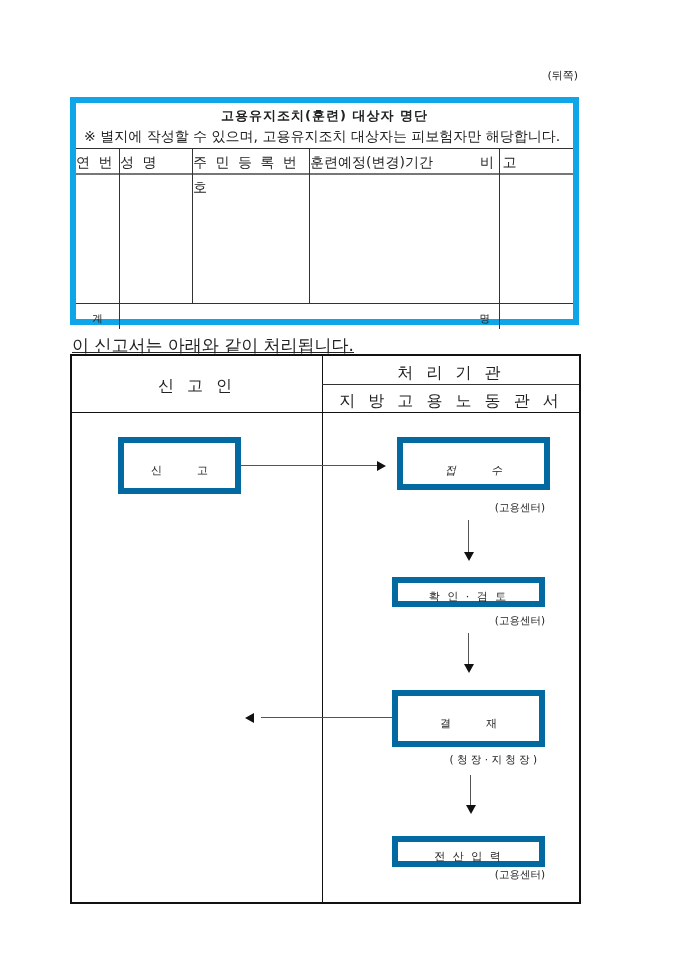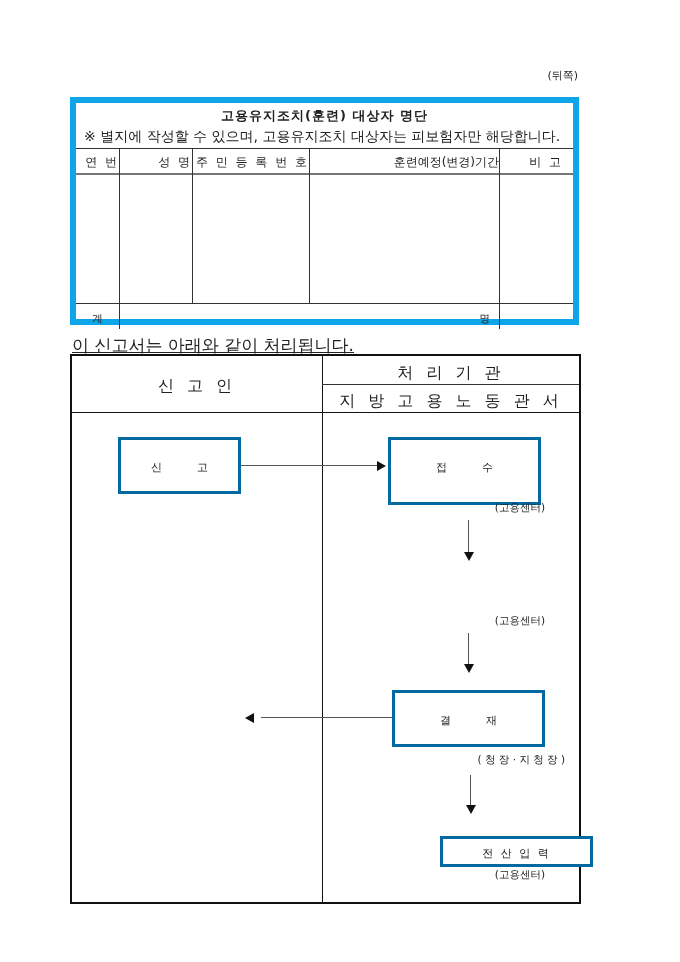--- a/index.html
+++ b/index.html
@@ -4,25 +4,25 @@
 <style>
   html,body{margin:0;padding:0;background:#fff;}
   body{width:680px;height:962px;position:relative;font-family:"DejaVu Sans",sans-serif;color:#222;overflow:hidden;}
   .abs{position:absolute;}
   .page-label{right:102px;top:68px;font-size:11px;}
   .t1{left:70px;top:97px;width:509px;height:228px;border:6px solid #0ea5e9;box-sizing:border-box;}
   .t1 .title{position:absolute;left:0;right:0;top:4px;text-align:center;font-size:13px;font-weight:bold;letter-spacing:1px;}
   .t1 .note{position:absolute;left:8px;top:25px;font-size:14px;}
   .hline{position:absolute;height:1px;background:#333;}
   .vline{position:absolute;width:1px;background:#333;}
-  .hdr{position:absolute;top:47px;height:37px;line-height:25px;text-align:right;font-size:12px;letter-spacing:2px;}
+  .hdr{position:absolute;top:47px;height:37px;line-height:25px;text-align:left;font-size:14px;letter-spacing:2px;}
   .sum{position:absolute;top:203px;height:24px;line-height:24px;font-size:10.5px;}
   .caption{left:72px;top:334px;font-size:17px;text-decoration:underline;}
   .t2{left:70px;top:354px;width:511px;height:550px;border:2px solid #111;box-sizing:border-box;}
-  .box{position:absolute;border:3px solid #0369a1;background:#fff;text-align:center;font-size:11px;box-sizing:border-box;}
+  .box{position:absolute;border:6px solid #0369a1;background:#fff;text-align:center;font-size:11px;box-sizing:border-box;}
   .sub{position:absolute;text-align:right;font-size:10.5px;}
   .arrow-line{position:absolute;background:#555;}
   .tri-r{position:absolute;width:0;height:0;border-top:5px solid transparent;border-bottom:5px solid transparent;border-left:9px solid #111;}
   .tri-l{position:absolute;width:0;height:0;border-top:5px solid transparent;border-bottom:5px solid transparent;border-right:9px solid #111;}
   .tri-d{position:absolute;width:0;height:0;border-left:5px solid transparent;border-right:5px solid transparent;border-top:9px solid #111;}
   .hdr2{position:absolute;text-align:center;font-size:16px;letter-spacing:4px;}
 </style>
 </head>
 <body>
 
@@ -59,33 +59,34 @@
   <div class="hline" style="left:0;right:0;top:56px;background:#111;"></div>
 
   <div class="hdr2" style="left:0;width:250px;top:20px;">신 고 인</div>
   <div class="hdr2" style="left:251px;right:0;top:7px;">처 리 기 관</div>
   <div class="hdr2" style="left:251px;right:0;top:35px;">지 방 고 용 노 동 관 서</div>
 
   <div class="box" style="left:46px;top:81px;width:123px;height:57px;line-height:55px;white-space:pre;">신          고</div>
   <div class="arrow-line" style="left:169px;top:109px;width:136px;height:1px;"></div>
   <div class="tri-r" style="left:305px;top:105px;"></div>
 
-  <div class="box" style="left:316px;top:81px;width:153px;height:68px;line-height:55px;white-space:pre;">접          수</div>
+  <div class="box" style="left:325px;top:81px;width:153px;height:53px;line-height:55px;white-space:pre;font-style:italic;">접          수</div>
   <div class="sub" style="left:320px;width:153px;top:145px;">(고용센터)</div>
   <div class="arrow-line" style="left:396px;top:164px;width:1px;height:32px;"></div>
   <div class="tri-d" style="left:392px;top:196px;"></div>
 
+  <div class="box" style="left:320px;top:221px;width:153px;height:30px;line-height:28px;letter-spacing:2px;">확 인 · 검 토</div>
   <div class="sub" style="left:320px;width:153px;top:258px;">(고용센터)</div>
   <div class="arrow-line" style="left:396px;top:277px;width:1px;height:32px;"></div>
   <div class="tri-d" style="left:392px;top:308px;"></div>
 
   <div class="box" style="left:320px;top:334px;width:153px;height:57px;line-height:55px;white-space:pre;">결          재</div>
-  <div class="sub" style="left:320px;width:173px;top:397px;white-space:pre;">( 청 장 · 지 청 장 )</div>
+  <div class="sub" style="left:292px;width:173px;top:397px;white-space:pre;">( 청 장 · 지 청 장 )</div>
   <div class="arrow-line" style="left:189px;top:361px;width:131px;height:1px;"></div>
   <div class="tri-l" style="left:173px;top:357px;"></div>
 
 
   <div class="arrow-line" style="left:398px;top:419px;width:1px;height:30px;"></div>
   <div class="tri-d" style="left:394px;top:449px;"></div>
 
-  <div class="box" style="left:320px;top:480px;width:153px;height:31px;line-height:29px;letter-spacing:2px;margin-left:48px;">전 산 입 력</div>
+  <div class="box" style="left:320px;top:480px;width:153px;height:31px;line-height:29px;letter-spacing:2px;">전 산 입 력</div>
   <div class="sub" style="left:320px;width:153px;top:512px;">(고용센터)</div>
 </div>
 
 </body></html>

